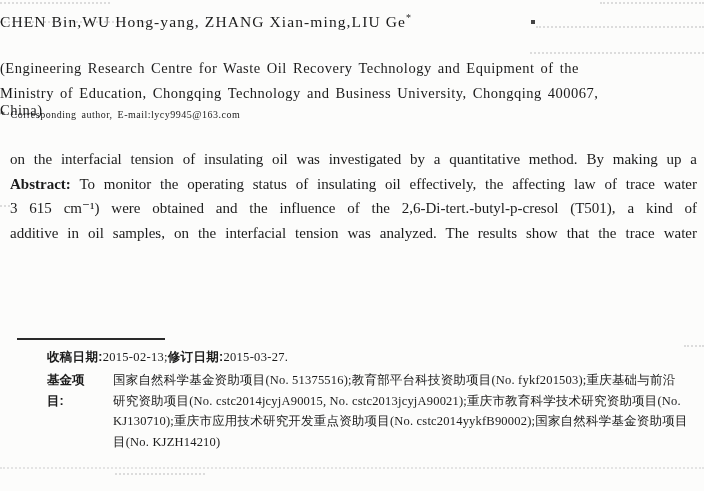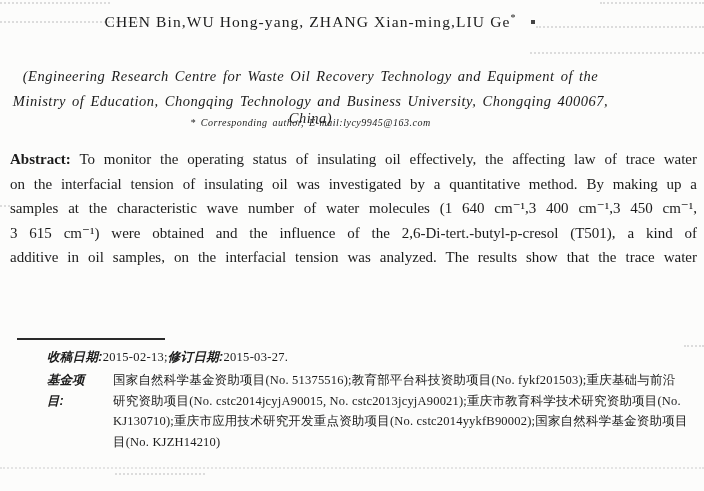--- a/index.html
+++ b/index.html
@@ -2,37 +2,37 @@
 <html><head>
 <meta charset="utf-8">
 <style>
   html,body{margin:0;padding:0;}
   body{
     width:704px;height:491px;position:relative;overflow:hidden;
     background:#fcfcfb;color:#1b1b1b;
     font-family:"Liberation Serif","DejaVu Serif",serif;
   }
   .abs{position:absolute;}
-  .center{left:0;width:621px;text-align:center;}
+  .center{left:0;width:621px;text-align:left;}
 
   .authors{top:12px;font-size:15.5px;letter-spacing:1.1px;}
   .authors sup{font-size:10px;vertical-align:super;}
 
-  .aff{font-style:italic;font-size:14.5px;letter-spacing:0.5px;word-spacing:2px;margin-top:8px;}
+  .aff{font-size:14.5px;letter-spacing:0.5px;word-spacing:2px;}
   .aff1{top:60px;}
   .aff2{top:85px;}
   .aff3{top:109px;font-size:10px;}
 
   .abstract{top:147px;left:10px;width:687px;font-size:15px;line-height:24.6px;}
   .abs-line{text-align:justify;text-align-last:justify;white-space:normal;}
   .abs-label{font-weight:bold;}
 
   .foot-rule{top:338px;left:17px;width:148px;height:1.5px;background:#2a2a2a;}
 
-  .cjk-label{font-family:"Liberation Sans","DejaVu Sans",sans-serif;font-weight:bold;font-style:italic;}
+  .cjk-label{font-family:"Liberation Sans","DejaVu Sans",sans-serif;font-weight:bold;}
   .dates{top:349px;left:47px;font-size:12.5px;letter-spacing:0.3px;}
   .funding{top:370px;left:47px;display:flex;font-size:12.5px;line-height:20.6px;gap:17px;}
   .fund-label{flex:0 0 auto;width:49px;font-size:12.5px;line-height:20.6px;}
   .fund-lines{width:602px;letter-spacing:0.2px;}
 
   .artifact{border-top:2px dotted #dcdcdc;height:0;}
   .speck{width:4px;height:4px;background:#444;}
 </style>
 </head>
 <body>
@@ -48,23 +48,22 @@
 <div class="abs artifact" style="top:467px;left:0;width:704px;border-top-color:#e4e4e4;"></div>
 <div class="abs artifact" style="top:473px;left:115px;width:90px;"></div>
 
 <div class="abs center authors"><span>CHEN Bin,WU Hong-yang, ZHANG Xian-ming,LIU Ge</span><sup>*</sup></div>
 
 <div class="abs center aff aff1">(Engineering Research Centre for Waste Oil Recovery Technology and Equipment of the</div>
 <div class="abs center aff aff2">Ministry of Education, Chongqing Technology and Business University, Chongqing 400067, China)</div>
 <div class="abs center aff aff3">* Corresponding author, E-mail:lycy9945@163.com</div>
 
 <div class="abs abstract">
+  <div class="abs-line">on the interfacial tension of insulating oil was investigated by a quantitative method. By making up a</div>
   <div class="abs-line"><span class="abs-label">Abstract:</span> <span>To monitor the operating status of insulating oil effectively, the affecting law of trace water</span></div>
-  <div class="abs-line">on the interfacial tension of insulating oil was investigated by a quantitative method. By making up a</div>
-  <div class="abs-line">samples at the characteristic wave number of water molecules (1 640 cm⁻¹,3 400 cm⁻¹,3 450 cm⁻¹,</div>
   <div class="abs-line">3 615 cm⁻¹) were obtained and the influence of the 2,6-Di-tert.-butyl-p-cresol (T501), a kind of</div>
   <div class="abs-line">additive in oil samples, on the interfacial tension was analyzed. The results show that the trace water</div>
 </div>
 
 <div class="abs foot-rule"></div>
 
 <div class="abs dates"><span class="cjk-label">收稿日期:</span><span>2015-02-13;</span><span class="cjk-label">修订日期:</span><span>2015-03-27.</span></div>
 
 <div class="abs funding">
   <div class="cjk-label fund-label">基金项目:</div>

